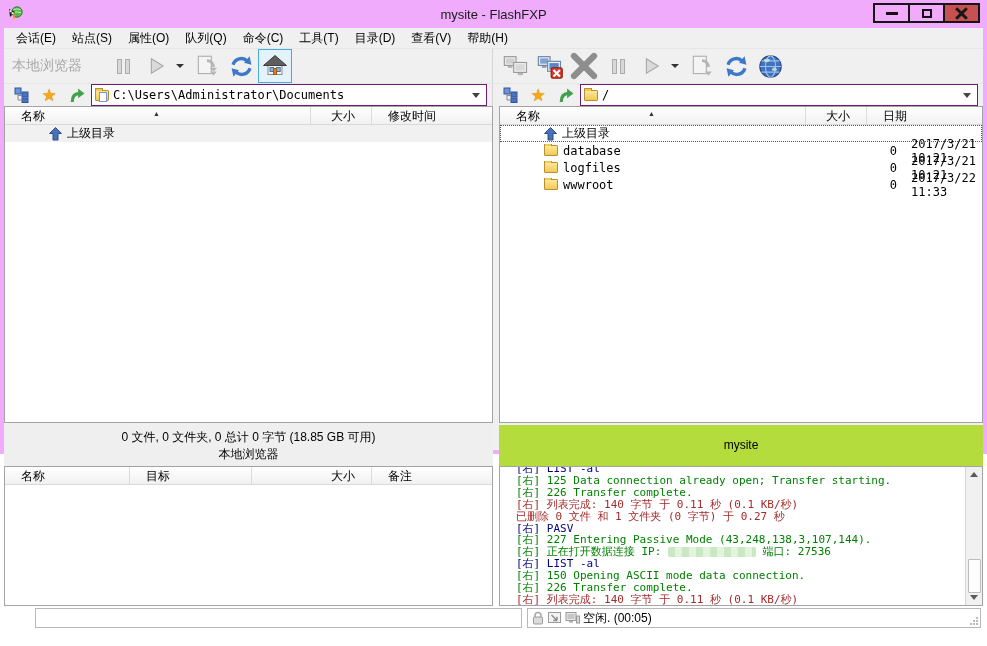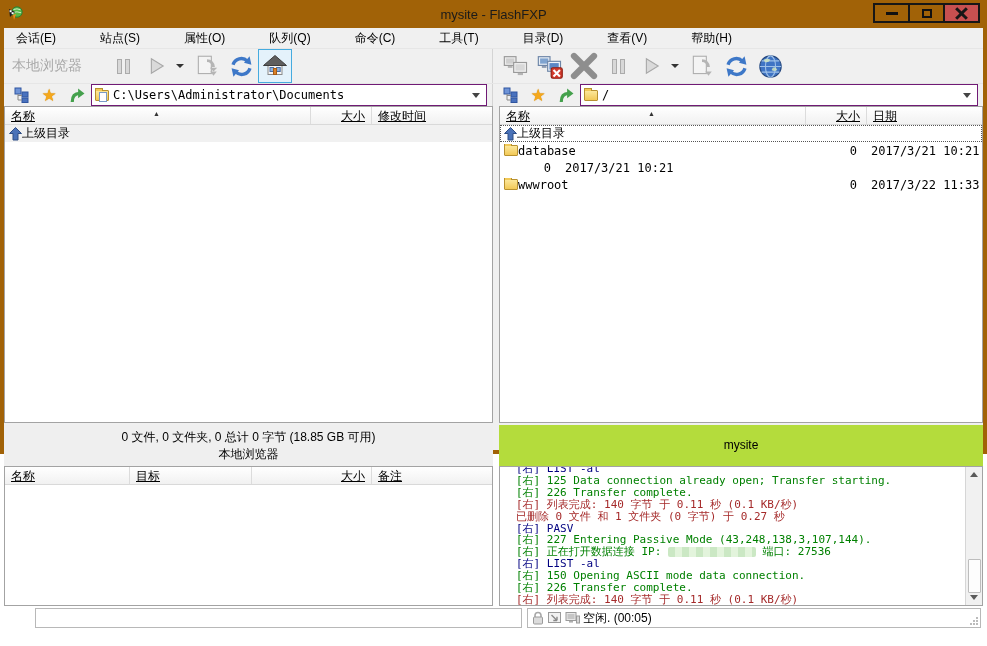--- a/index.html
+++ b/index.html
@@ -1,39 +1,39 @@
 <!DOCTYPE html>
 <html><head>
 <meta charset="utf-8">
 <style>
   * { box-sizing: border-box; margin: 0; padding: 0; }
   html,body { width: 987px; height: 646px; overflow: hidden; }
   body { font-family: "Liberation Sans","DejaVu Sans",sans-serif; font-size: 12px; color:#000; }
   .mono { font-family: "DejaVu Sans Mono","Liberation Mono",monospace; }
 
-  .window { position: relative; width: 987px; height: 454px; background:#a16207; }
+  .window { position: relative; width: 987px; height: 454px; background:#f0abfc; }
 
   
   .titlebar { height:28px; position:relative; display:flex; align-items:center; }
   .app-icon { margin-left:7px; width:18px; height:18px; position:relative; }
   .title-text { position:absolute; left:0; right:0; text-align:center; font-size:13px; color:#1a1a1a; }
   .winbtns { position:absolute; right:7px; top:3px; display:flex; }
   .winbtn { width:37px; height:20px; border:2px solid #161616; display:flex; align-items:center; justify-content:center; background:transparent; }
   .winbtn + .winbtn { border-left:2px solid #161616; margin-left:-2px; }
   .glyph-min { width:12px; height:3px; background:#111; }
   .glyph-max { width:10px; height:9px; border:2px solid #111; }
   .btn-close { background:#C75050; }
   .glyph-x { position:relative; width:13px; height:13px; }
   .glyph-x::before,.glyph-x::after { content:""; position:absolute; left:-1px; top:5px; width:15px; height:3px; background:#161616; }
   .glyph-x::before { transform:rotate(45deg);} .glyph-x::after { transform:rotate(-45deg);}
 
   
   .client { position:absolute; left:4px; right:4px; top:28px; bottom:4px; background:#F0F0F0; display:flex; flex-direction:column; }
 
-  .menubar { height:20px; display:flex; align-items:center; padding-left:4px;gap:28px; }
+  .menubar { height:20px; display:flex; align-items:center; padding-left:4px; }
   .menu-item { padding:2px 8px; cursor:default; }
 
   .toolbars { height:42px; display:flex; border-top:1px solid #E6E6E6; border-bottom:1px solid #E6E6E6; }
   .tb-left { width:489px; display:flex; align-items:center; border-right:1px solid #D4D4D4; }
   .tb-right { flex:1; display:flex; align-items:center; padding-left:6px; }
   .tb-label { color:#A8A8A8; font-size:14px; margin:0 24px 0 8px; }
   .tbtn { width:34px; height:34px; display:flex; align-items:center; justify-content:center; position:relative; }
   .tbtn.sel { border:1px solid #46ABDF; background:#E4F2FB; }
   .drop { width:0; height:0; border-left:4px solid transparent; border-right:4px solid transparent; border-top:4px solid #333; margin:0 6px 0 2px; }
   .pause-bars { display:flex; gap:3px; }
@@ -54,28 +54,28 @@
   .folder-icon::before { content:""; position:absolute; top:-3px; left:-1px; width:6px; height:2px; background:#F2C957; border:1px solid #B8912F; border-bottom:none; }
   .folder-icon.doc::after { content:""; position:absolute; right:1px; top:1px; width:6px; height:8px; background:#fff; border:1px solid #7A9BC8; }
 
   
   .main { height:360px; display:flex; }
   .pane { display:flex; flex-direction:column; }
   .pane-left { width:489px; margin-right:6px; }
   .pane-right { flex:1; }
   .listbox { height:317px; background:#fff; border:1px solid #A3A3A3; display:flex; flex-direction:column; overflow:hidden; }
   .lheader { height:18px; display:flex; background:linear-gradient(#FFFFFF,#F1F1F1); border-bottom:1px solid #D9D9D9; position:relative; flex:none; }
-  .hcell { padding:1px 6px; border-right:1px solid #DCDCDC; font-size:12px; white-space:nowrap; overflow:hidden;text-decoration:underline; }
+  .hcell { padding:1px 16px; border-right:1px solid #DCDCDC; font-size:12px; white-space:nowrap; overflow:hidden; }
   .hc-name { width:306px; position:relative; }
   .hc-size { width:61px; text-align:right; }
   .hc-last { flex:1; border-right:none; }
   .sort { position:absolute; left:148px; top:3px; font-size:7px; color:#333; }
   .rows { flex:1; overflow:hidden; }
   .row { height:17px; display:flex; align-items:center; font-size:12px; }
-  .cell-name { width:306px; display:flex; align-items:center; padding-left:4px; overflow:hidden; }
+  .cell-name { width:306px; display:flex; align-items:center; gap:5px; padding-left:4px; overflow:hidden;margin-left:40px; }
   .cell-size { width:55px; text-align:right; padding-right:4px; }
   .cell-date { flex:1; padding-left:10px; }
   .parent-row.shade { background:#F1F1F1; }
   .parent-row.focused { outline:1px dotted #555; outline-offset:-1px; }
   .fname,.cell-size,.cell-date { font-size:12px; }
 
   .pstatus { height:41px; margin-top:2px; display:flex; flex-direction:column; align-items:center; justify-content:center; line-height:17px; background:#EFEFEF; }
   .pstatus.green { background:#B4DC3C; }
 
   
@@ -356,20 +356,24 @@
             </div>
             <div class="row">
               <span class="cell-name">
                   <span class="folder-icon"></span>
                   <span class="fname mono">database</span>
                 </span>
               <span class="cell-size mono">0</span>
               <span class="cell-date mono">2017/3/21 10:21</span>
             </div>
             <div class="row">
+              <span class="cell-name">
+                  <span class="folder-icon"></span>
+                  <span class="fname mono">logfiles</span>
+                </span>
               <span class="cell-size mono">0</span>
               <span class="cell-date mono">2017/3/21 10:21</span>
             </div>
             <div class="row">
               <span class="cell-name">
                   <span class="folder-icon"></span>
                   <span class="fname mono">wwwroot</span>
                 </span>
               <span class="cell-size mono">0</span>
               <span class="cell-date mono">2017/3/22 11:33</span>

